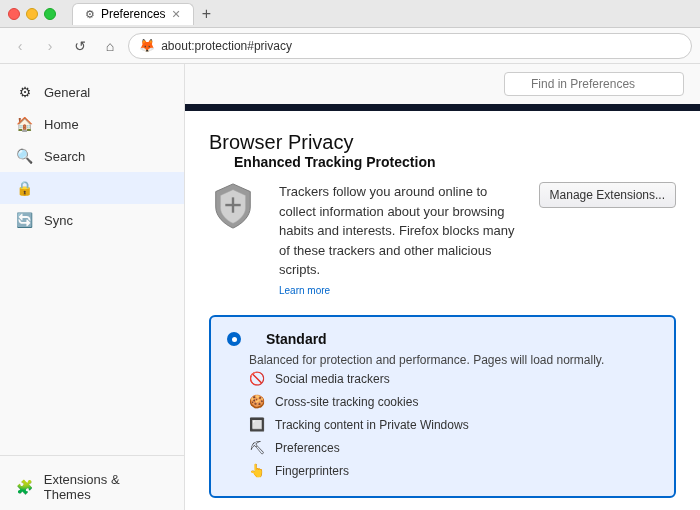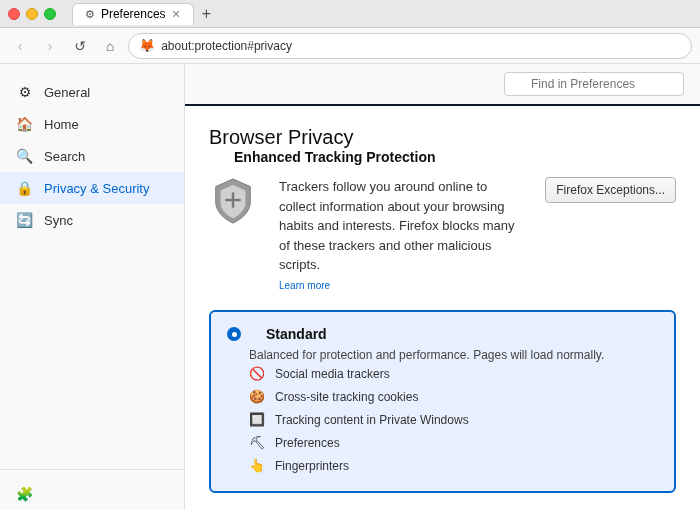--- a/index.html
+++ b/index.html
@@ -117,21 +117,21 @@
     .content-inner {
       padding: 20px 24px;
       max-width: 100%;
     }
 
     
     .find-bar {
       display: flex;
       justify-content: flex-end;
       padding: 8px 16px;
-      border-bottom: 2px solid #0f172a;
+      border-bottom: 7px solid #0f172a;
       background: #f9f9f9;
     }
     .find-input {
       width: 180px;
       height: 24px;
       border: 1px solid #ccc;
       border-radius: 4px;
       padding: 0 8px 0 26px;
       font-size: 12px;
       color: #999;
@@ -274,30 +274,30 @@
     <div class="sidebar-item">
       <span class="sidebar-icon">🏠</span>
       <span>Home</span>
     </div>
     <div class="sidebar-item">
       <span class="sidebar-icon">🔍</span>
       <span>Search</span>
     </div>
     <div class="sidebar-item active">
       <span class="sidebar-icon">🔒</span>
-      <span>Privacy &amp; Security</span>
     </div>
     <div class="sidebar-item">
       <span class="sidebar-icon">🔄</span>
       <span>Sync</span>
     </div>
     <div class="sidebar-spacer"></div>
     <div class="sidebar-bottom">
       <div class="sidebar-item">
         <span class="sidebar-icon">🧩</span>
+        <span>Extensions &amp; Themes</span>
       </div>
     </div>
   </nav>
 
   <div class="content">
     <div class="find-bar">
       <div class="find-wrapper">
         <span class="find-icon">🔍</span>
         <input class="find-input" type="text" placeholder="Find in Preferences" style="">
       </div>
@@ -314,21 +314,21 @@
             <path d="M21 8 L34 14 L34 27 C34 34 27.5 40 21 43 C14.5 40 8 34 8 27 L8 14 Z" fill="#d0d0d0" stroke="#aaa" stroke-width="0.5"></path>
             <line x1="21" y1="16" x2="21" y2="32" stroke="#777" stroke-width="2.5"></line>
             <line x1="13" y1="24" x2="29" y2="24" stroke="#777" stroke-width="2.5"></line>
           </svg>
         </div>
         <div class="tracking-text">
           <span>Trackers follow you around online to collect information about your browsing habits and interests. Firefox blocks many of these trackers and other malicious scripts.</span>
           <br>
           <a class="learn-more" href="#">Learn more</a>
         </div>
-        <button class="manage-btn">Firefox Exceptions...</button>
+        <button class="manage-btn">Manage Extensions...</button>
       </div>
 
       <div class="standard-card">
         <div class="standard-header">
           <div class="radio-dot">
             <div class="radio-inner"></div>
           </div>
           <span class="standard-label">Standard</span>
         </div>
         <p class="standard-desc">Balanced for protection and performance. Pages will load normally.</p>

